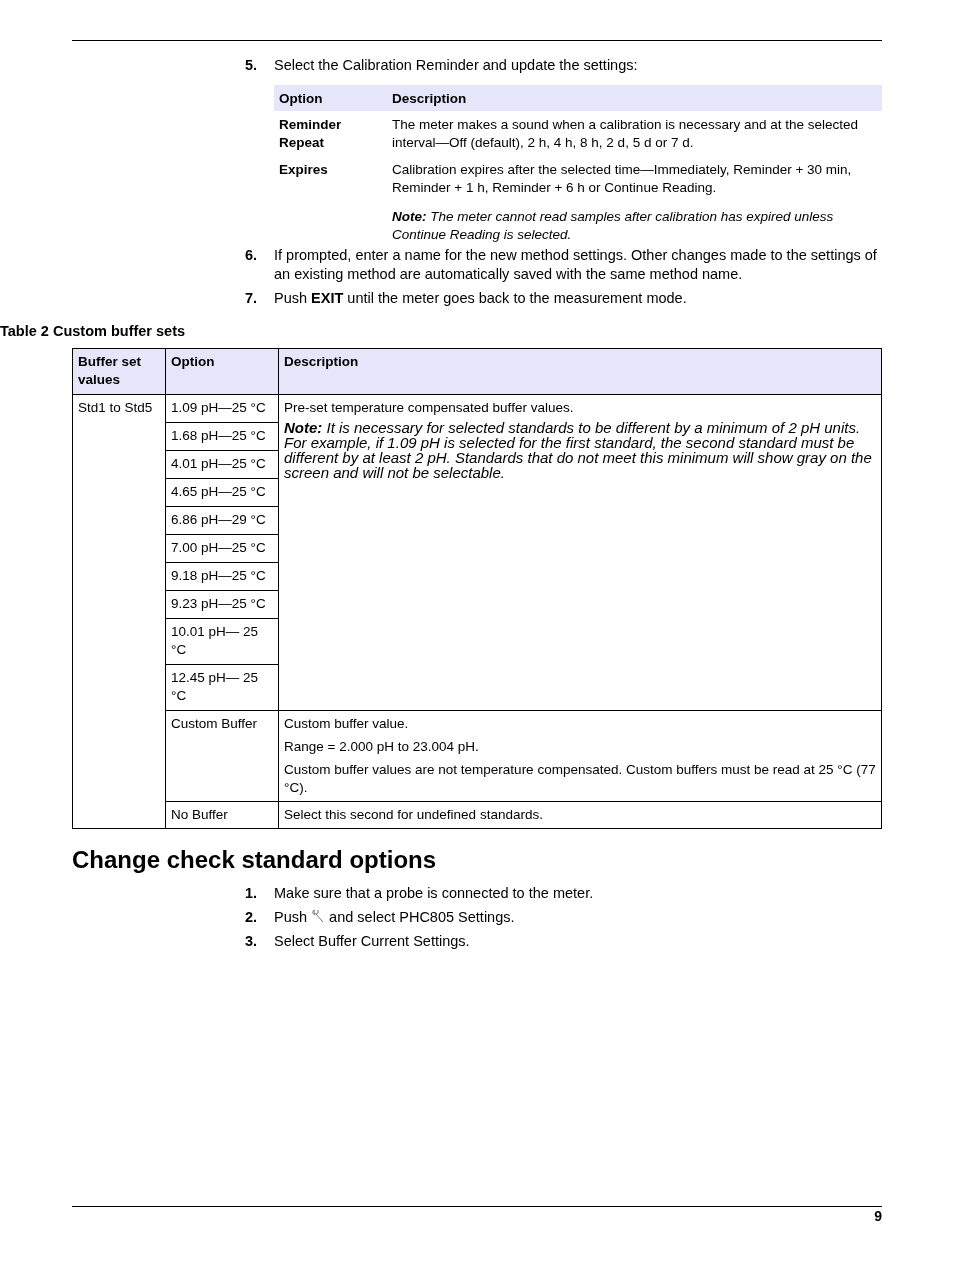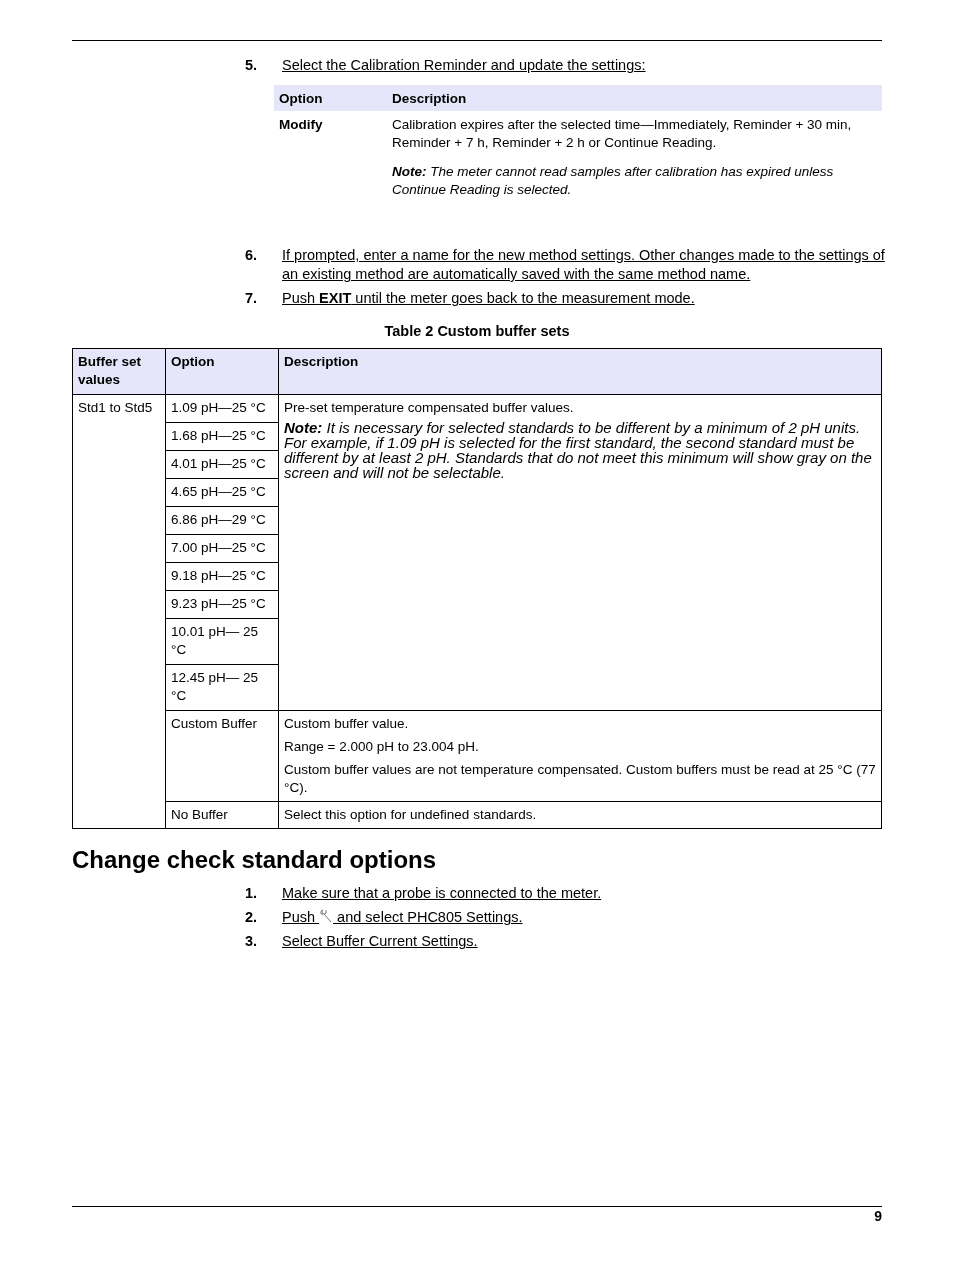--- a/index.html
+++ b/index.html
@@ -4,30 +4,30 @@
   <style>
     html, body { margin: 0; padding: 0; background: #ffffff; }
     body { width: 954px; height: 1270px; position: relative; font-family: "Liberation Sans", sans-serif; color: #000; overflow: hidden; }
     .rule { position: absolute; left: 72px; width: 810px; height: 0; border-top: 1px solid #000; }
     .rule.top { top: 40px; }
     .rule.bottom { top: 1206px; }
     .page-num { position: absolute; top: 1208px; right: 72px; font-weight: bold; font-size: 14px; }
 
     .step { position: absolute; left: 245px; width: 640px; font-size: 14.5px; line-height: 19px; }
     .step .num { position: absolute; left: 0; font-weight: bold; }
-    .step .txt { margin-left: 37px; display: block; text-decoration: underline; }
+    .step .txt { margin-left: 29px; display: block; }
 
     .opt-table { position: absolute; left: 274px; top: 85px; width: 608px; border-collapse: collapse; font-size: 13.5px; }
     .opt-table th { background: #e6e6fa; text-align: left; font-weight: bold; padding: 4px 5px; height: 18px; }
     .opt-table td { vertical-align: top; padding: 5px 5px 4px 5px; line-height: 18px; }
     .opt-table td.opt { font-weight: bold; width: 103px; }
     .note-i { font-style: italic; margin-top: 11px; }
     .note-i b { font-style: italic; }
 
-    .table-caption { position: absolute; left: 0; width: 954px; top: 323px; text-align: center; font-weight: bold; font-size: 14.5px; }
+    .table-caption { position: absolute; left: 0; width: 954px; top: 323px; text-align: left; font-weight: bold; font-size: 14.5px; }
 
     .buf-table { position: absolute; left: 72px; top: 348px; width: 810px; border-collapse: collapse; font-size: 13.5px; }
     .buf-table th, .buf-table td { border: 1px solid #000; vertical-align: top; text-align: left; padding: 4px 5px; line-height: 18px; }
     .buf-table th { background: #e6e6fa; height: 37px; }
     .buf-table td.opt { height: 19px; }
     .buf-table td.opt.two { height: 37px; }
     .small-note { font-size: 15px; font-style: italic; line-height: 15px; margin-top: 3px; }
     .small-note b { font-style: italic; }
     .para { margin: 0 0 5px 0; }
 
@@ -44,23 +44,27 @@
   <span class="txt">Select the Calibration Reminder and update the settings:</span>
 </div>
 
 <table class="opt-table">
   <tbody>
       <tr>
     <th>Option</th>
     <th>Description</th>
   </tr>
   <tr>
-    <td class="opt">Modify</td>
+    <td class="opt">Reminder Repeat</td>
+    <td>The meter makes a sound when a calibration is necessary and at the selected interval—Off (default), 2 h, 4 h, 8 h, 2 d, 5 d or 7 d.</td>
+  </tr>
+  <tr>
+    <td class="opt">Expires</td>
     <td>
-      <div>Calibration expires after the selected time—Immediately, Reminder + 30 min, Reminder + 7 h, Reminder + 2 h or Continue Reading.</div>
+      <div>Calibration expires after the selected time—Immediately, Reminder + 30 min, Reminder + 1 h, Reminder + 6 h or Continue Reading.</div>
       <div class="note-i"><b>Note:</b><span> The meter cannot read samples after calibration has expired unless Continue Reading is selected.</span></div>
     </td>
   </tr>
 </tbody>
   </table>
 
 <div class="step" style="top:246px;">
   <span class="num">6.</span>
   <span class="txt">If prompted, enter a name for the new method settings. Other changes made to the settings of an existing method are automatically saved with the same method name.</span>
 </div>
@@ -117,21 +121,21 @@
   <tr>
     <td>Custom Buffer</td>
     <td>
       <div class="para">Custom buffer value.</div>
       <div class="para">Range = 2.000 pH to 23.004 pH.</div>
       <div>Custom buffer values are not temperature compensated. Custom buffers must be read at 25 °C (77 °C).</div>
     </td>
   </tr>
   <tr>
     <td>No Buffer</td>
-    <td>Select this option for undefined standards.</td>
+    <td>Select this second for undefined standards.</td>
   </tr>
 </tbody>
   </table>
 
 <div class="section-heading">Change check standard options</div>
 
 <div class="step" style="top:884px;">
   <span class="num">1.</span>
   <span class="txt">Make sure that a probe is connected to the meter.</span>
 </div>

